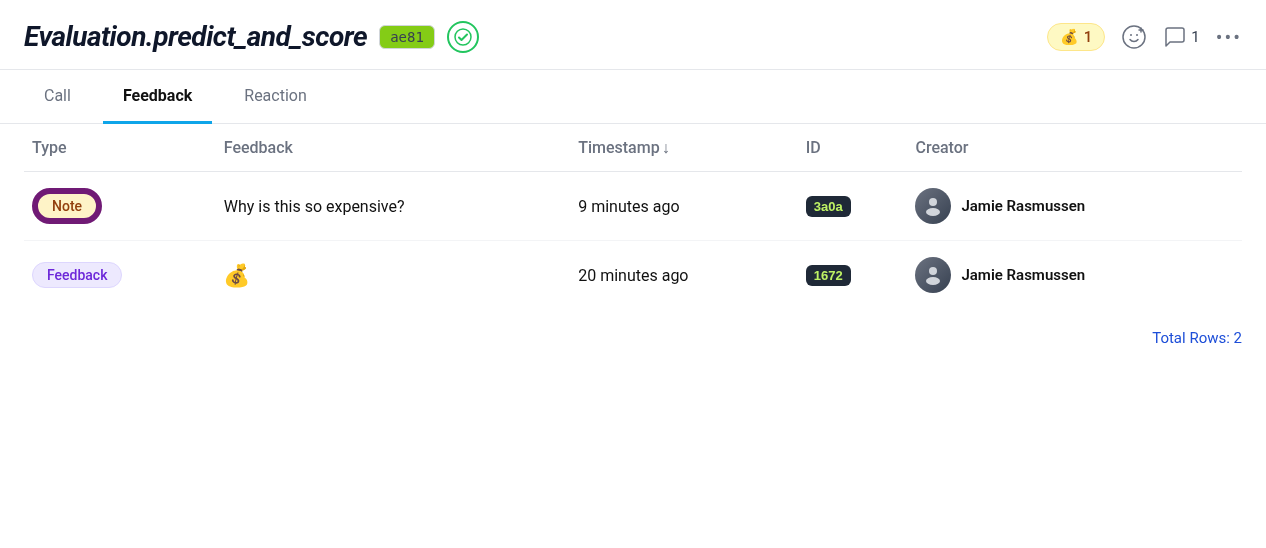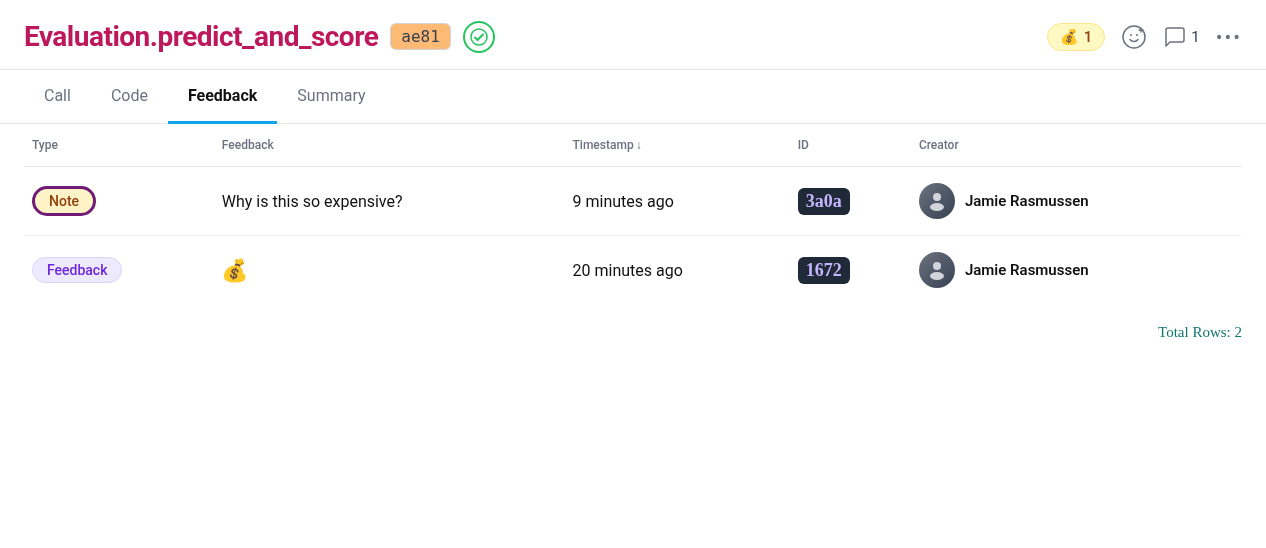--- a/index.html
+++ b/index.html
@@ -15,30 +15,31 @@
       display: flex;
       align-items: center;
       padding: 20px 24px 16px 24px;
       gap: 12px;
       border-bottom: 1px solid #e5e7eb;
     }
 
     .page-title {
       font-size: 28px;
       font-weight: 700;
-      color: #be185d;
+      color: #0f172a;
       letter-spacing: -0.5px;
+      font-style: italic;
     }
 
     .commit-badge {
-      background: #fdba74;
+      background: #84cc16;
       border: 1px solid #d1d5db;
       border-radius: 6px;
       padding: 3px 10px;
-      font-size: 16px;
+      font-size: 14px;
       color: #374151;
       font-family: monospace;
     }
 
     .check-icon {
       width: 32px;
       height: 32px;
       border-radius: 50%;
       border: 2px solid #22c55e;
       display: flex;
@@ -86,21 +87,21 @@
       font-size: 20px;
       color: #6b7280;
       cursor: pointer;
       letter-spacing: 2px;
     }
 
     .tabs {
       display: flex;
       padding: 0 24px;
       border-bottom: 1px solid #e5e7eb;
-      gap: 0;
+      gap: 12px;
     }
 
     .tab {
       padding: 16px 20px;
       font-size: 16px;
       color: #6b7280;
       cursor: pointer;
       border-bottom: 3px solid transparent;
       margin-bottom: -1px;
       font-weight: 400;
@@ -121,21 +122,21 @@
       border-collapse: collapse;
     }
 
     .table thead tr {
       border-bottom: 1px solid #e5e7eb;
     }
 
     .table th {
       padding: 14px 8px;
       text-align: left;
-      font-size: 12px;
+      font-size: 16px;
       font-weight: 500;
       color: #6b7280;
       white-space: nowrap;
     }
 
     .table th .sort-arrow {
       display: inline-block;
       margin-left: 2px;
     }
 
@@ -158,37 +159,37 @@
       display: inline-block;
       padding: 4px 14px;
       border-radius: 20px;
       font-size: 14px;
       font-weight: 500;
     }
 
     .type-note {
       background: #fef3c7;
       color: #92400e;
-      border: 3px solid #701a75;
+      border: 6px solid #701a75;
     }
 
     .type-reaction {
       background: #ede9fe;
       color: #6d28d9;
       border: 1px solid #ddd6fe;
     }
 
     .id-badge {
       display: inline-block;
       background: #1f2937;
-      color: #c4b5fd;
+      color: #bef264;
       border-radius: 6px;
       padding: 3px 8px;
-      font-size: 18px;
-      font-family: Liberation Serif, serif;
+      font-size: 13px;
+      font-family: Liberation Sans, sans-serif;
       font-weight: 600;
     }
 
     .creator-cell {
       display: flex;
       align-items: center;
       gap: 10px;
       font-weight: 600;
       font-size: 15px;
     }
@@ -202,22 +203,21 @@
       align-items: center;
       justify-content: center;
       font-size: 18px;
       color: white;
     }
 
     .total-rows {
       text-align: right;
       padding: 20px 24px;
       font-size: 15px;
-      color: #0f766e;
-      font-family: Liberation Serif, serif;
+      color: #1d4ed8;
     }
 
     .feedback-emoji {
       font-size: 22px;
     }
   </style>
 </head>
 <body>
 
 <div class="header">
@@ -255,23 +255,22 @@
       </svg>
       <span class="count">1</span>
     </div>
 
     <div class="more-icon">•••</div>
   </div>
 </div>
 
 <div class="tabs">
   <div class="tab">Call</div>
-  <div class="tab">Code</div>
   <div class="tab active">Feedback</div>
-  <div class="tab">Summary</div>
+  <div class="tab">Reaction</div>
 </div>
 
 <div class="table-container">
   <table class="table">
     <thead>
       <tr>
         <th><span>Type</span></th>
         <th><span>Feedback</span></th>
         <th>
           <span>Timestamp</span><span class="sort-arrow">↓</span>

